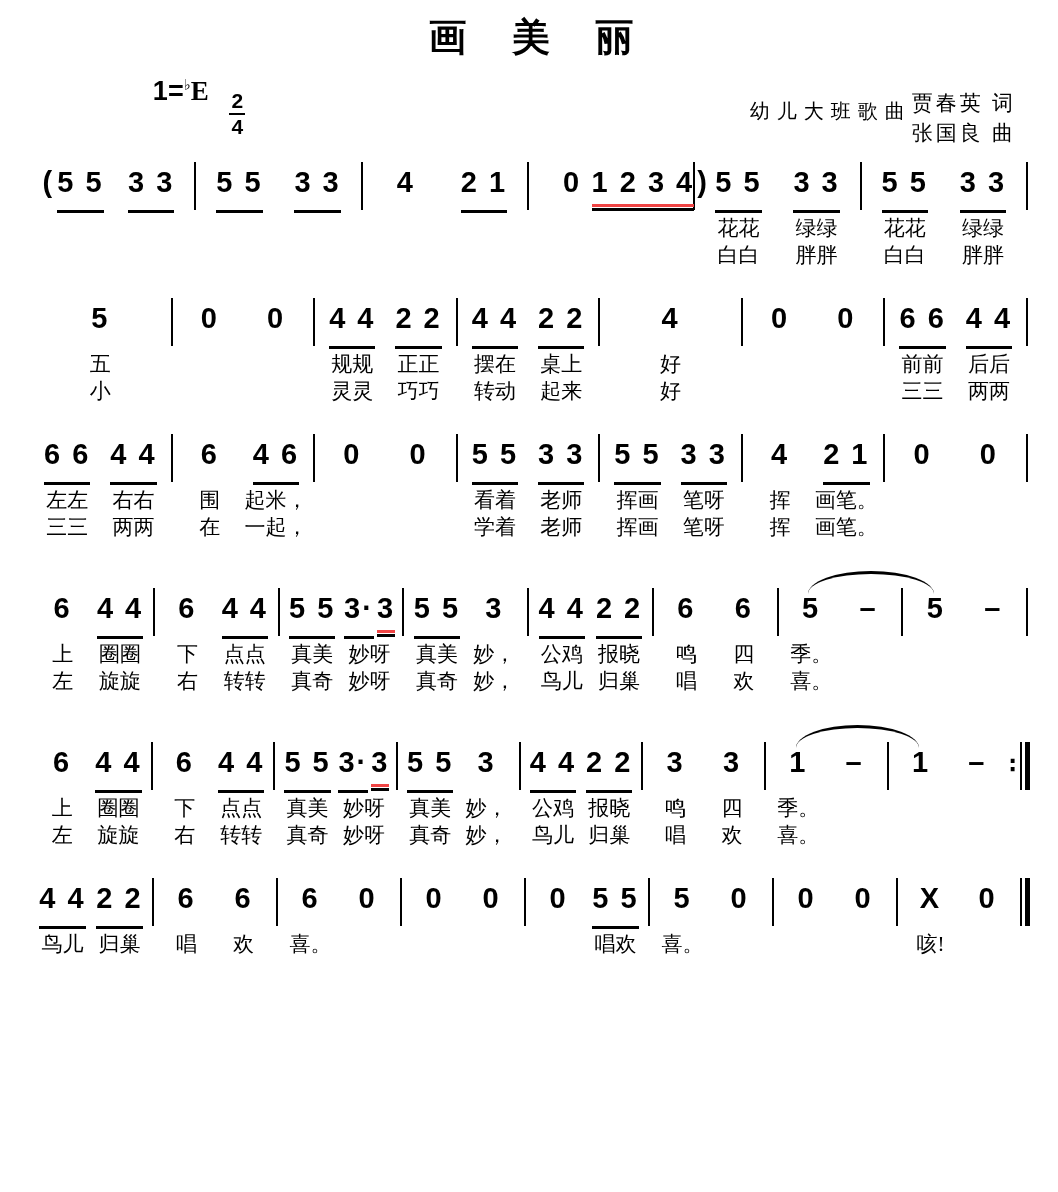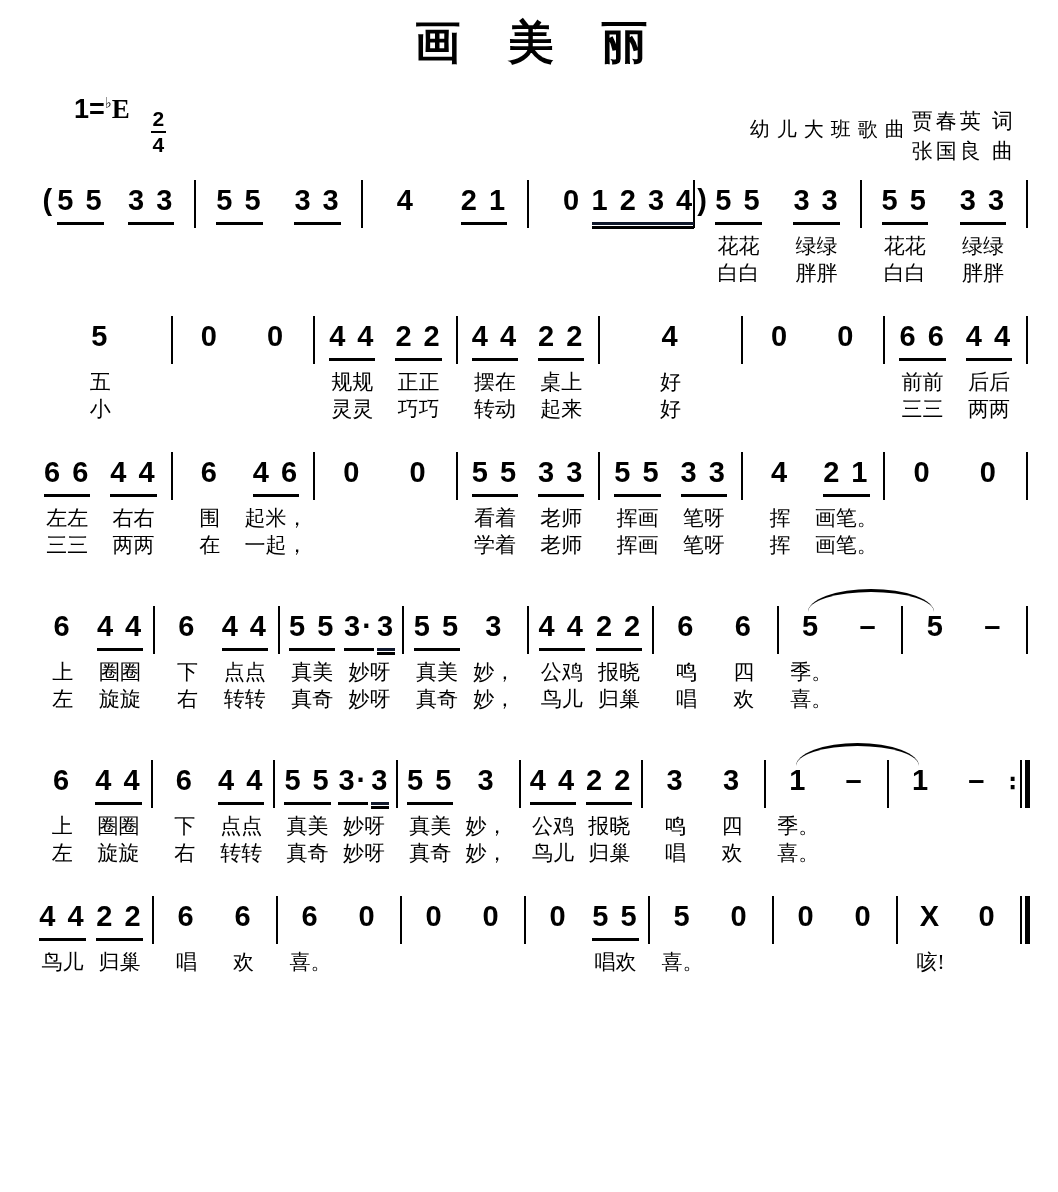--- a/index.html
+++ b/index.html
@@ -1,24 +1,24 @@
 <!DOCTYPE html>
 <html><head>
 <meta charset="utf-8">
 <style>
   html,body{margin:0;padding:0;background:#fff;color:#000;}
   body{width:1058px;font-family:"Liberation Serif","DejaVu Serif",serif;}
   .page{padding:8px 26px 12px 30px;}
 
   
-  .title{text-align:center;font-size:46px;font-weight:bold;letter-spacing:18px;
-         margin:4px 0 20px 18px;}
+  .title{text-align:center;font-size:38px;font-weight:bold;letter-spacing:18px;
+         margin:4px 0 13px 18px;}
   .meta{display:flex;align-items:flex-start;margin:0 16px 14px 44px;}
   .meta-left{width:250px;flex:0 0 auto;}
-  .keyline{font-size:27px;font-weight:bold;white-space:nowrap;}
+  .keyline{font-size:27px;font-weight:bold;white-space:nowrap;text-align:center;}
   .keyprefix{font-family:"Liberation Sans","DejaVu Sans",sans-serif;}
   .flat{vertical-align:super;font-size:0.55em;}
   .keyletter{font-family:"Liberation Serif",serif;}
   .frac{display:inline-flex;flex-direction:column;align-items:center;
         font-family:"Liberation Sans","DejaVu Sans",sans-serif;
         font-size:21px;font-weight:bold;line-height:1.05;margin-left:14px;
         vertical-align:-8px;}
   .frac .num{border-bottom:2px solid #000;padding:0 2px 1px;}
   .frac .den{padding-top:1px;}
   .tempoline{font-size:22px;margin-top:6px;font-family:"Liberation Sans","DejaVu Sans",sans-serif;white-space:nowrap;}
@@ -31,22 +31,22 @@
   .score{margin:0 2px;}
   .system{position:relative;margin-bottom:29px;}
   .system.has-arc{padding-top:18px;}
   .sysline{display:flex;align-items:flex-start;}
   .measure{display:flex;padding:0 2px;}
   .beat{flex:1;display:flex;flex-direction:column;align-items:center;min-width:30px;padding:0 2px;}
   .notes{display:flex;align-items:baseline;gap:3px;height:44px;
          font-family:"Liberation Sans","DejaVu Sans",sans-serif;
          font-weight:bold;font-size:29px;line-height:40px;}
   .tok{white-space:pre;letter-spacing:2px;}
-  .u1{border-bottom:3px solid #000;padding-bottom:2px;}
-  .u2{border-bottom:3px solid #0f172a;padding-bottom:2px;position:relative;}
+  .u1{border-bottom:3px solid #000;padding-bottom:8px;}
+  .u2{border-bottom:3px solid #ef4444;padding-bottom:2px;position:relative;}
   .u2::after{content:"";position:absolute;left:0;right:0;bottom:-7px;height:3px;background:#000;}
   .lyr{font-size:21px;line-height:27px;height:27px;white-space:nowrap;}
   .lyr.first{margin-top:9px;}
   .bar{flex:0 0 2px;width:2px;height:48px;background:#000;margin:0 2px;}
   .bar-end{flex:0 0 auto;display:flex;align-items:center;height:48px;margin-left:2px;}
   .bar-dots{font-family:"Liberation Sans","DejaVu Sans",sans-serif;font-weight:bold;
             font-size:22px;margin-right:4px;line-height:48px;}
   .bar-final{width:3px;height:48px;border-left:2px solid #000;border-right:5px solid #000;}
   .arc{position:absolute;height:20px;border-top:3px solid #000;
        border-radius:50% 50% 0 0 / 100% 100% 0 0;}

